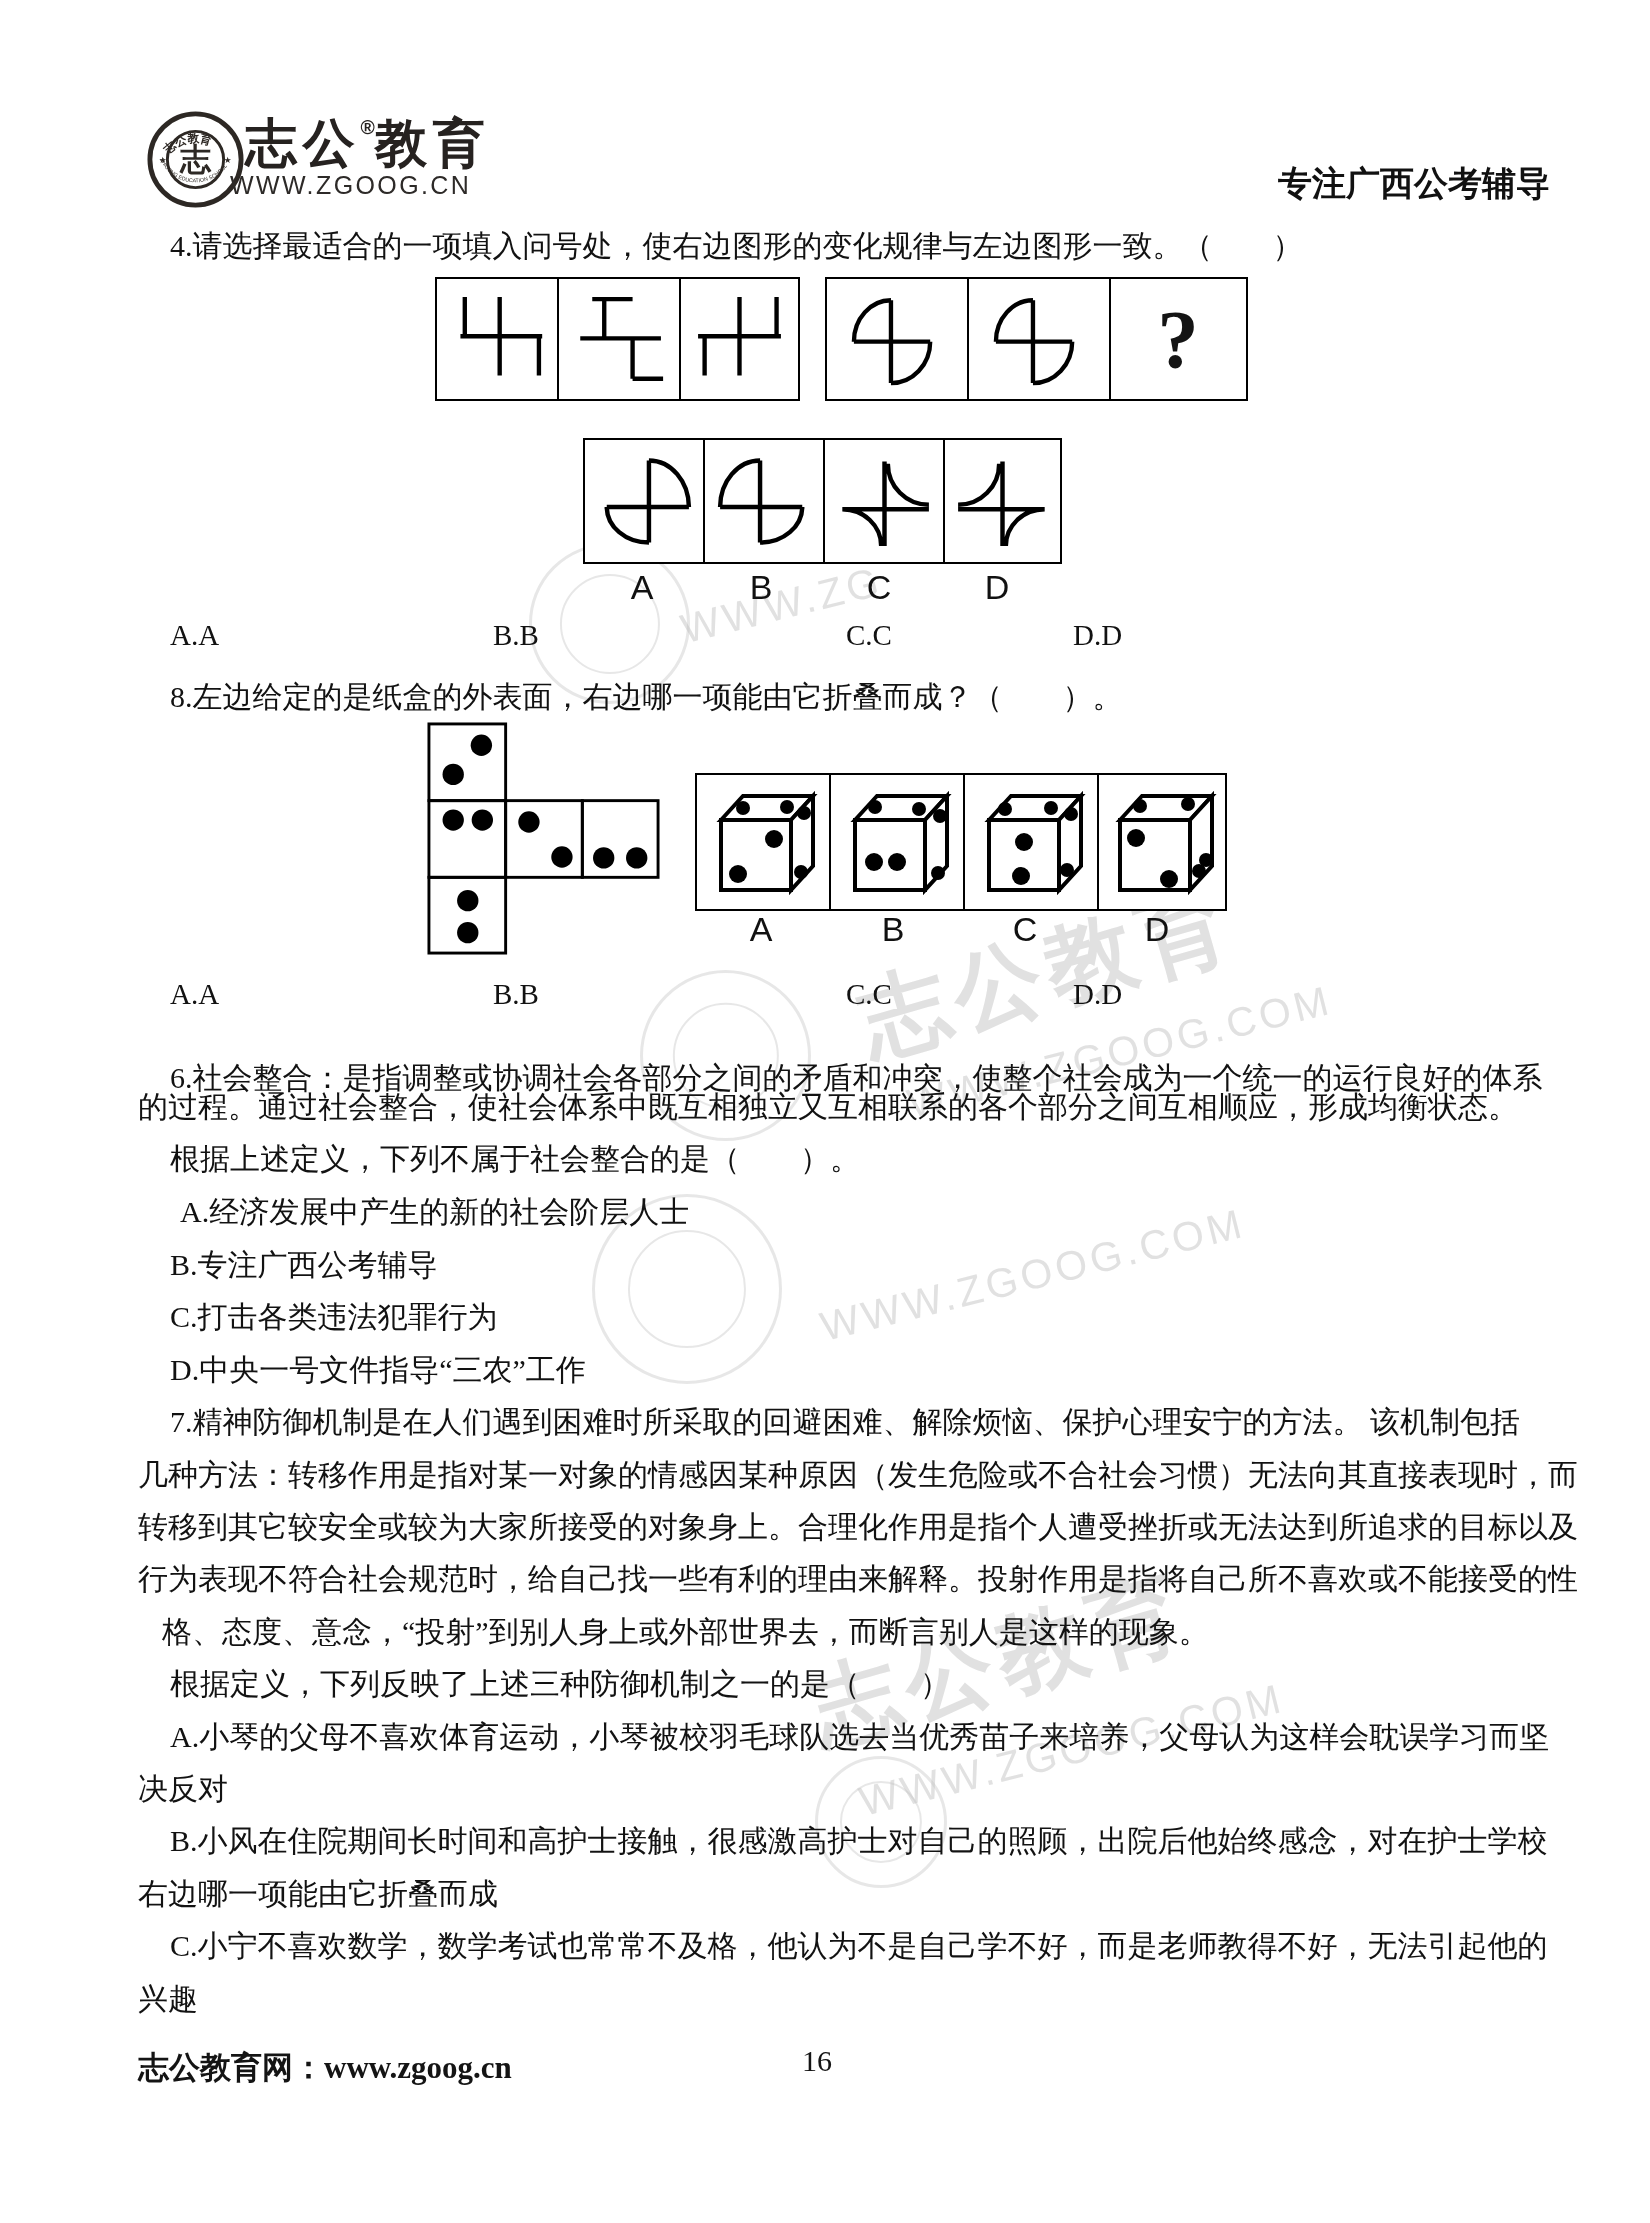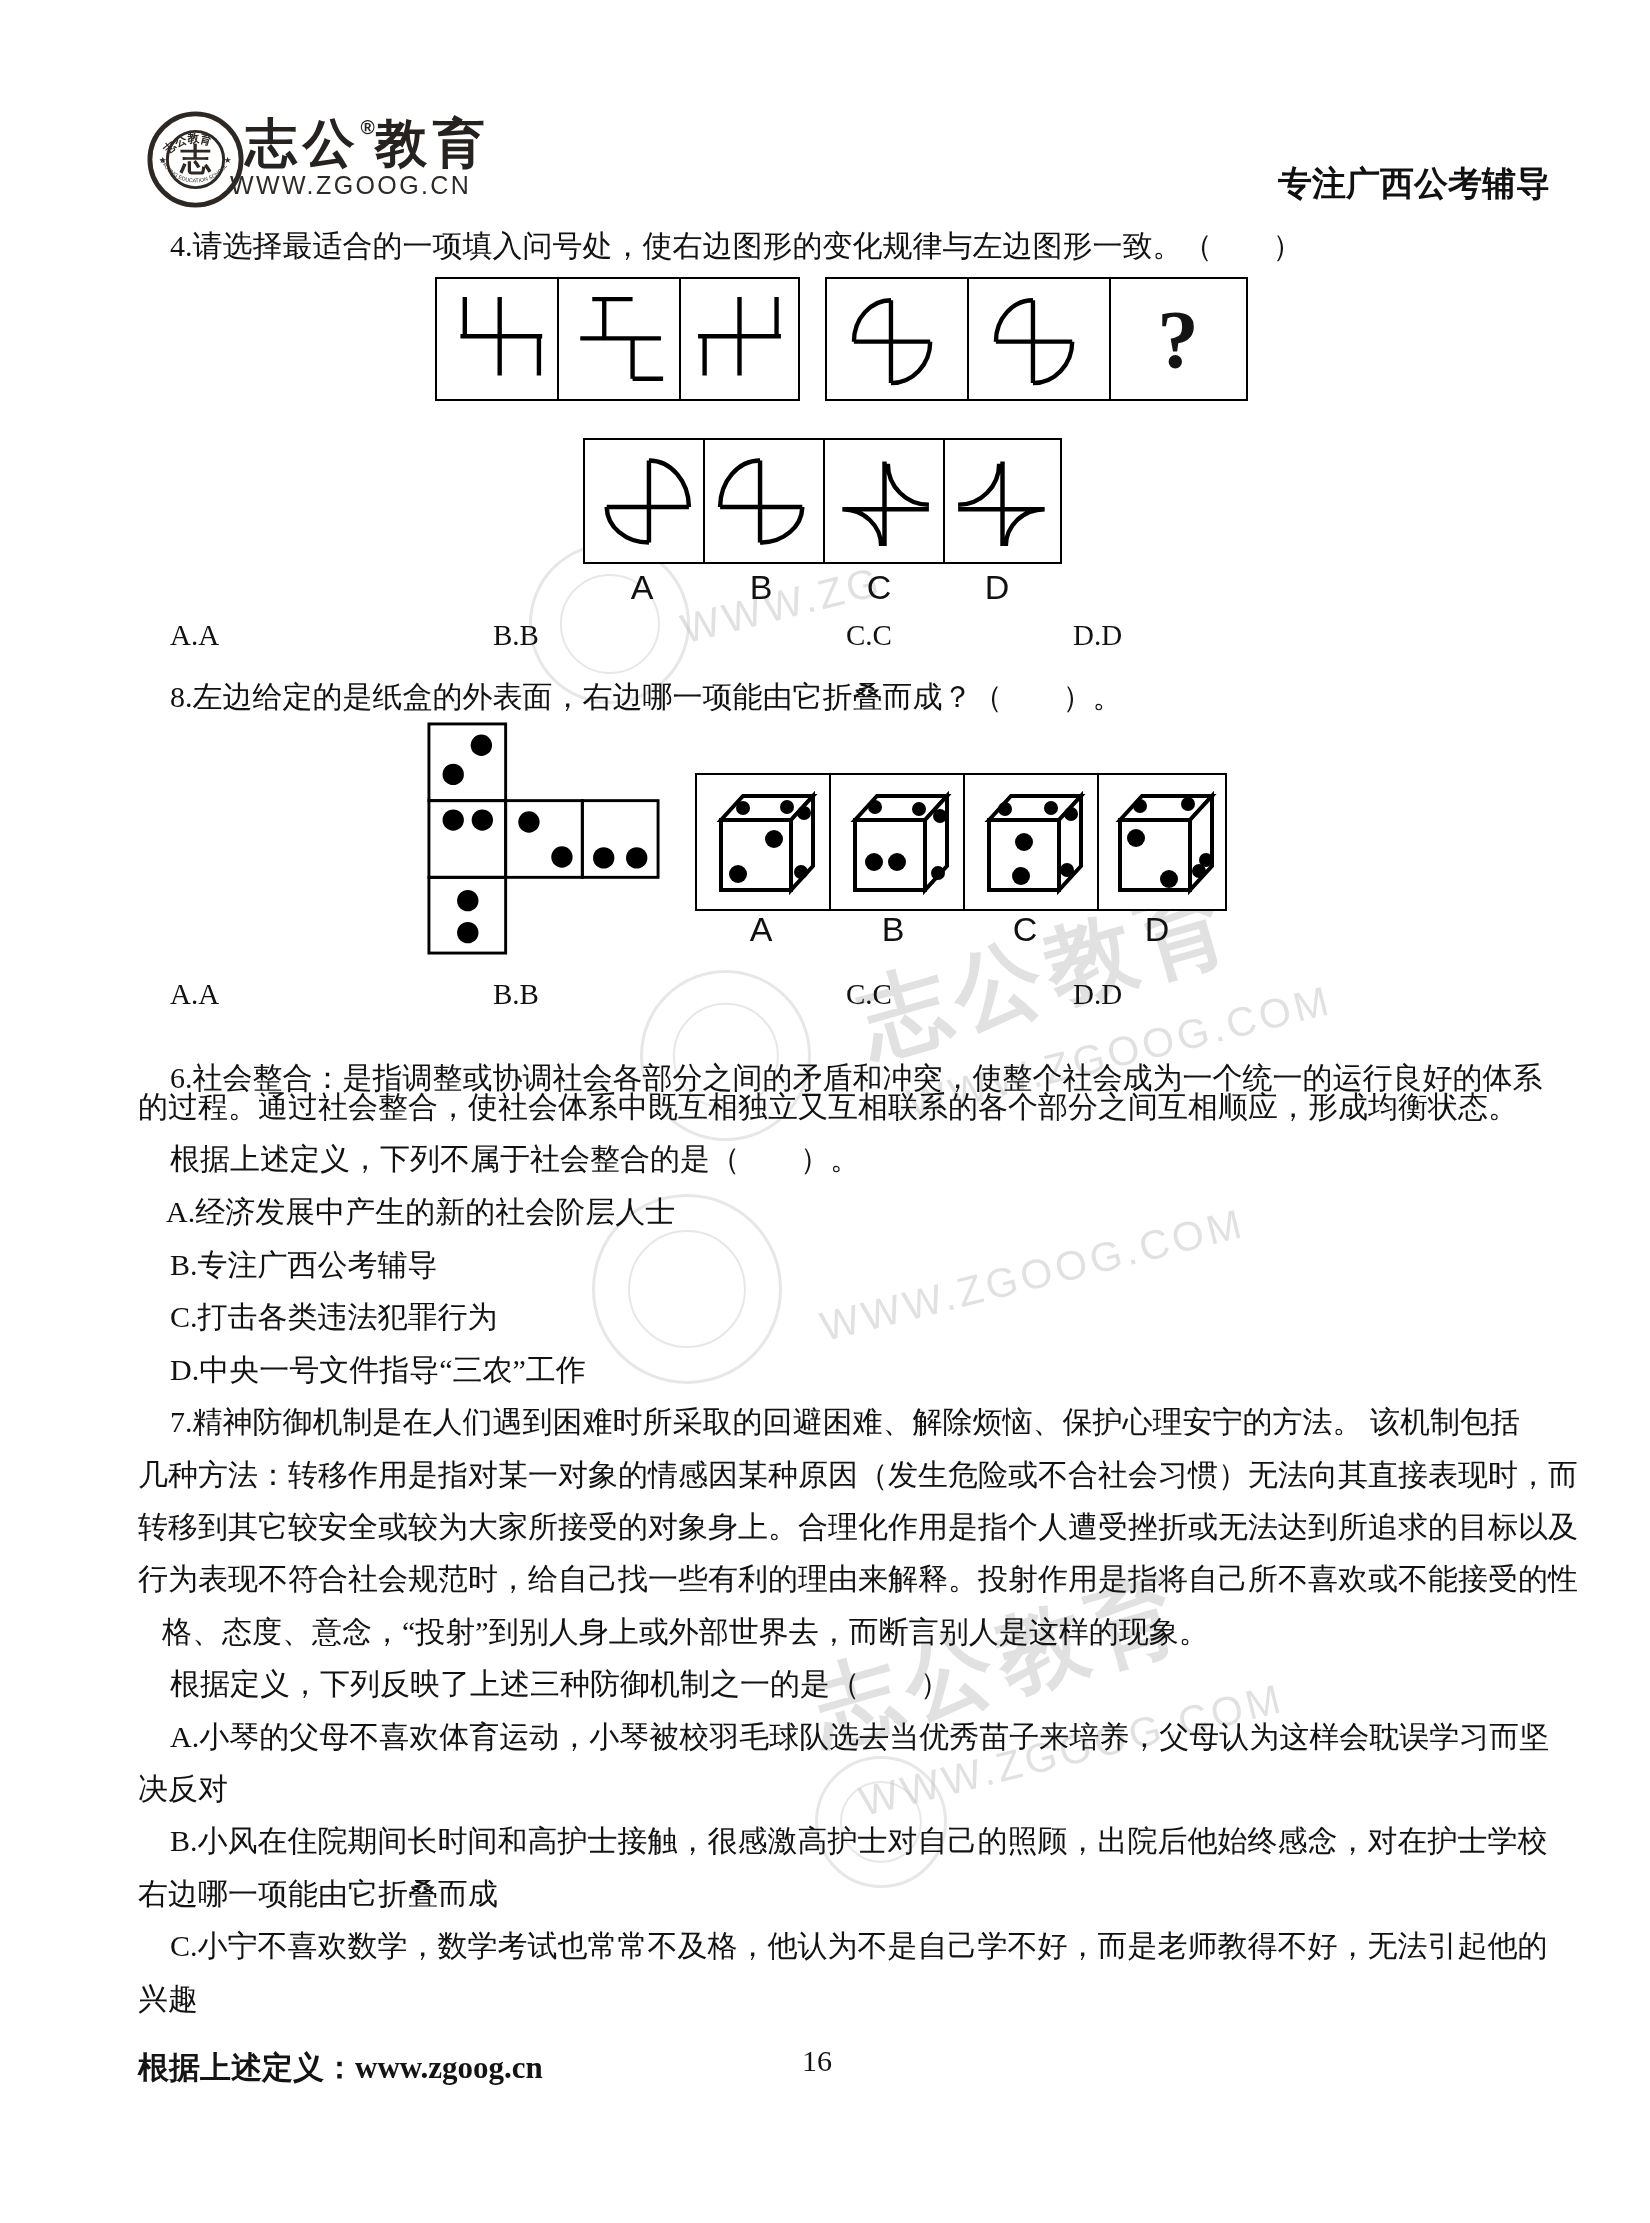--- a/index.html
+++ b/index.html
@@ -268,35 +268,35 @@
     <div class="abclabel" style="left:1091px;top:910px;width:132px;">D</div>
 
     <div class="optrow-item" style="left:170px;top:978px;">A.A</div>
     <div class="optrow-item" style="left:493px;top:978px;">B.B</div>
     <div class="optrow-item" style="left:846px;top:978px;">C.C</div>
     <div class="optrow-item" style="left:1073px;top:978px;">D.D</div>
 
     <div class="line" style="left:170px;top:1034px;margin-top:24px;">6.社会整合：是指调整或协调社会各部分之间的矛盾和冲突，使整个社会成为一个统一的运行良好的体系</div>
     <div class="line" style="left:138px;top:1087px;">的过程。通过社会整合，使社会体系中既互相独立又互相联系的各个部分之间互相顺应，形成均衡状态。</div>
     <div class="line" style="left:170px;top:1139px;">根据上述定义，下列不属于社会整合的是（　　）。</div>
-    <div class="line" style="left:166px;top:1192px;">A.经济发展中产生的新的社会阶层人士</div>
+    <div class="line" style="left:180px;top:1192px;">A.经济发展中产生的新的社会阶层人士</div>
     <div class="line" style="left:170px;top:1245px;">B.专注广西公考辅导</div>
     <div class="line" style="left:170px;top:1297px;">C.打击各类违法犯罪行为</div>
     <div class="line" style="left:170px;top:1350px;">D.中央一号文件指导“三农”工作</div>
 
     <div class="line" style="left:170px;top:1402px;">7.精神防御机制是在人们遇到困难时所采取的回避困难、解除烦恼、保护心理安宁的方法。 该机制包括</div>
     <div class="line" style="left:138px;top:1455px;">几种方法：转移作用是指对某一对象的情感因某种原因（发生危险或不合社会习惯）无法向其直接表现时，而</div>
     <div class="line" style="left:138px;top:1507px;">转移到其它较安全或较为大家所接受的对象身上。合理化作用是指个人遭受挫折或无法达到所追求的目标以及</div>
     <div class="line" style="left:138px;top:1559px;">行为表现不符合社会规范时，给自己找一些有利的理由来解释。投射作用是指将自己所不喜欢或不能接受的性</div>
     <div class="line" style="left:138px;top:1612px;margin-left:24px;">格、态度、意念，“投射”到别人身上或外部世界去，而断言别人是这样的现象。</div>
     <div class="line" style="left:170px;top:1664px;">根据定义，下列反映了上述三种防御机制之一的是（　　）</div>
     <div class="line" style="left:170px;top:1717px;">A.小琴的父母不喜欢体育运动，小琴被校羽毛球队选去当优秀苗子来培养，父母认为这样会耽误学习而坚</div>
     <div class="line" style="left:138px;top:1769px;">决反对</div>
     <div class="line" style="left:170px;top:1821px;">B.小风在住院期间长时间和高护士接触，很感激高护士对自己的照顾，出院后他始终感念，对在护士学校</div>
     <div class="line" style="left:138px;top:1874px;">右边哪一项能由它折叠而成</div>
     <div class="line" style="left:170px;top:1926px;">C.小宁不喜欢数学，数学考试也常常不及格，他认为不是自己学不好，而是老师教得不好，无法引起他的</div>
     <div class="line" style="left:138px;top:1979px;">兴趣</div>
 
-    <div class="footer-site">根据上述定义：www.zgoog.cn</div>
+    <div class="footer-site">志公教育网：www.zgoog.cn</div>
     <div class="page-num">16</div>
   </div>
 </div>
 
 
 </body></html>

